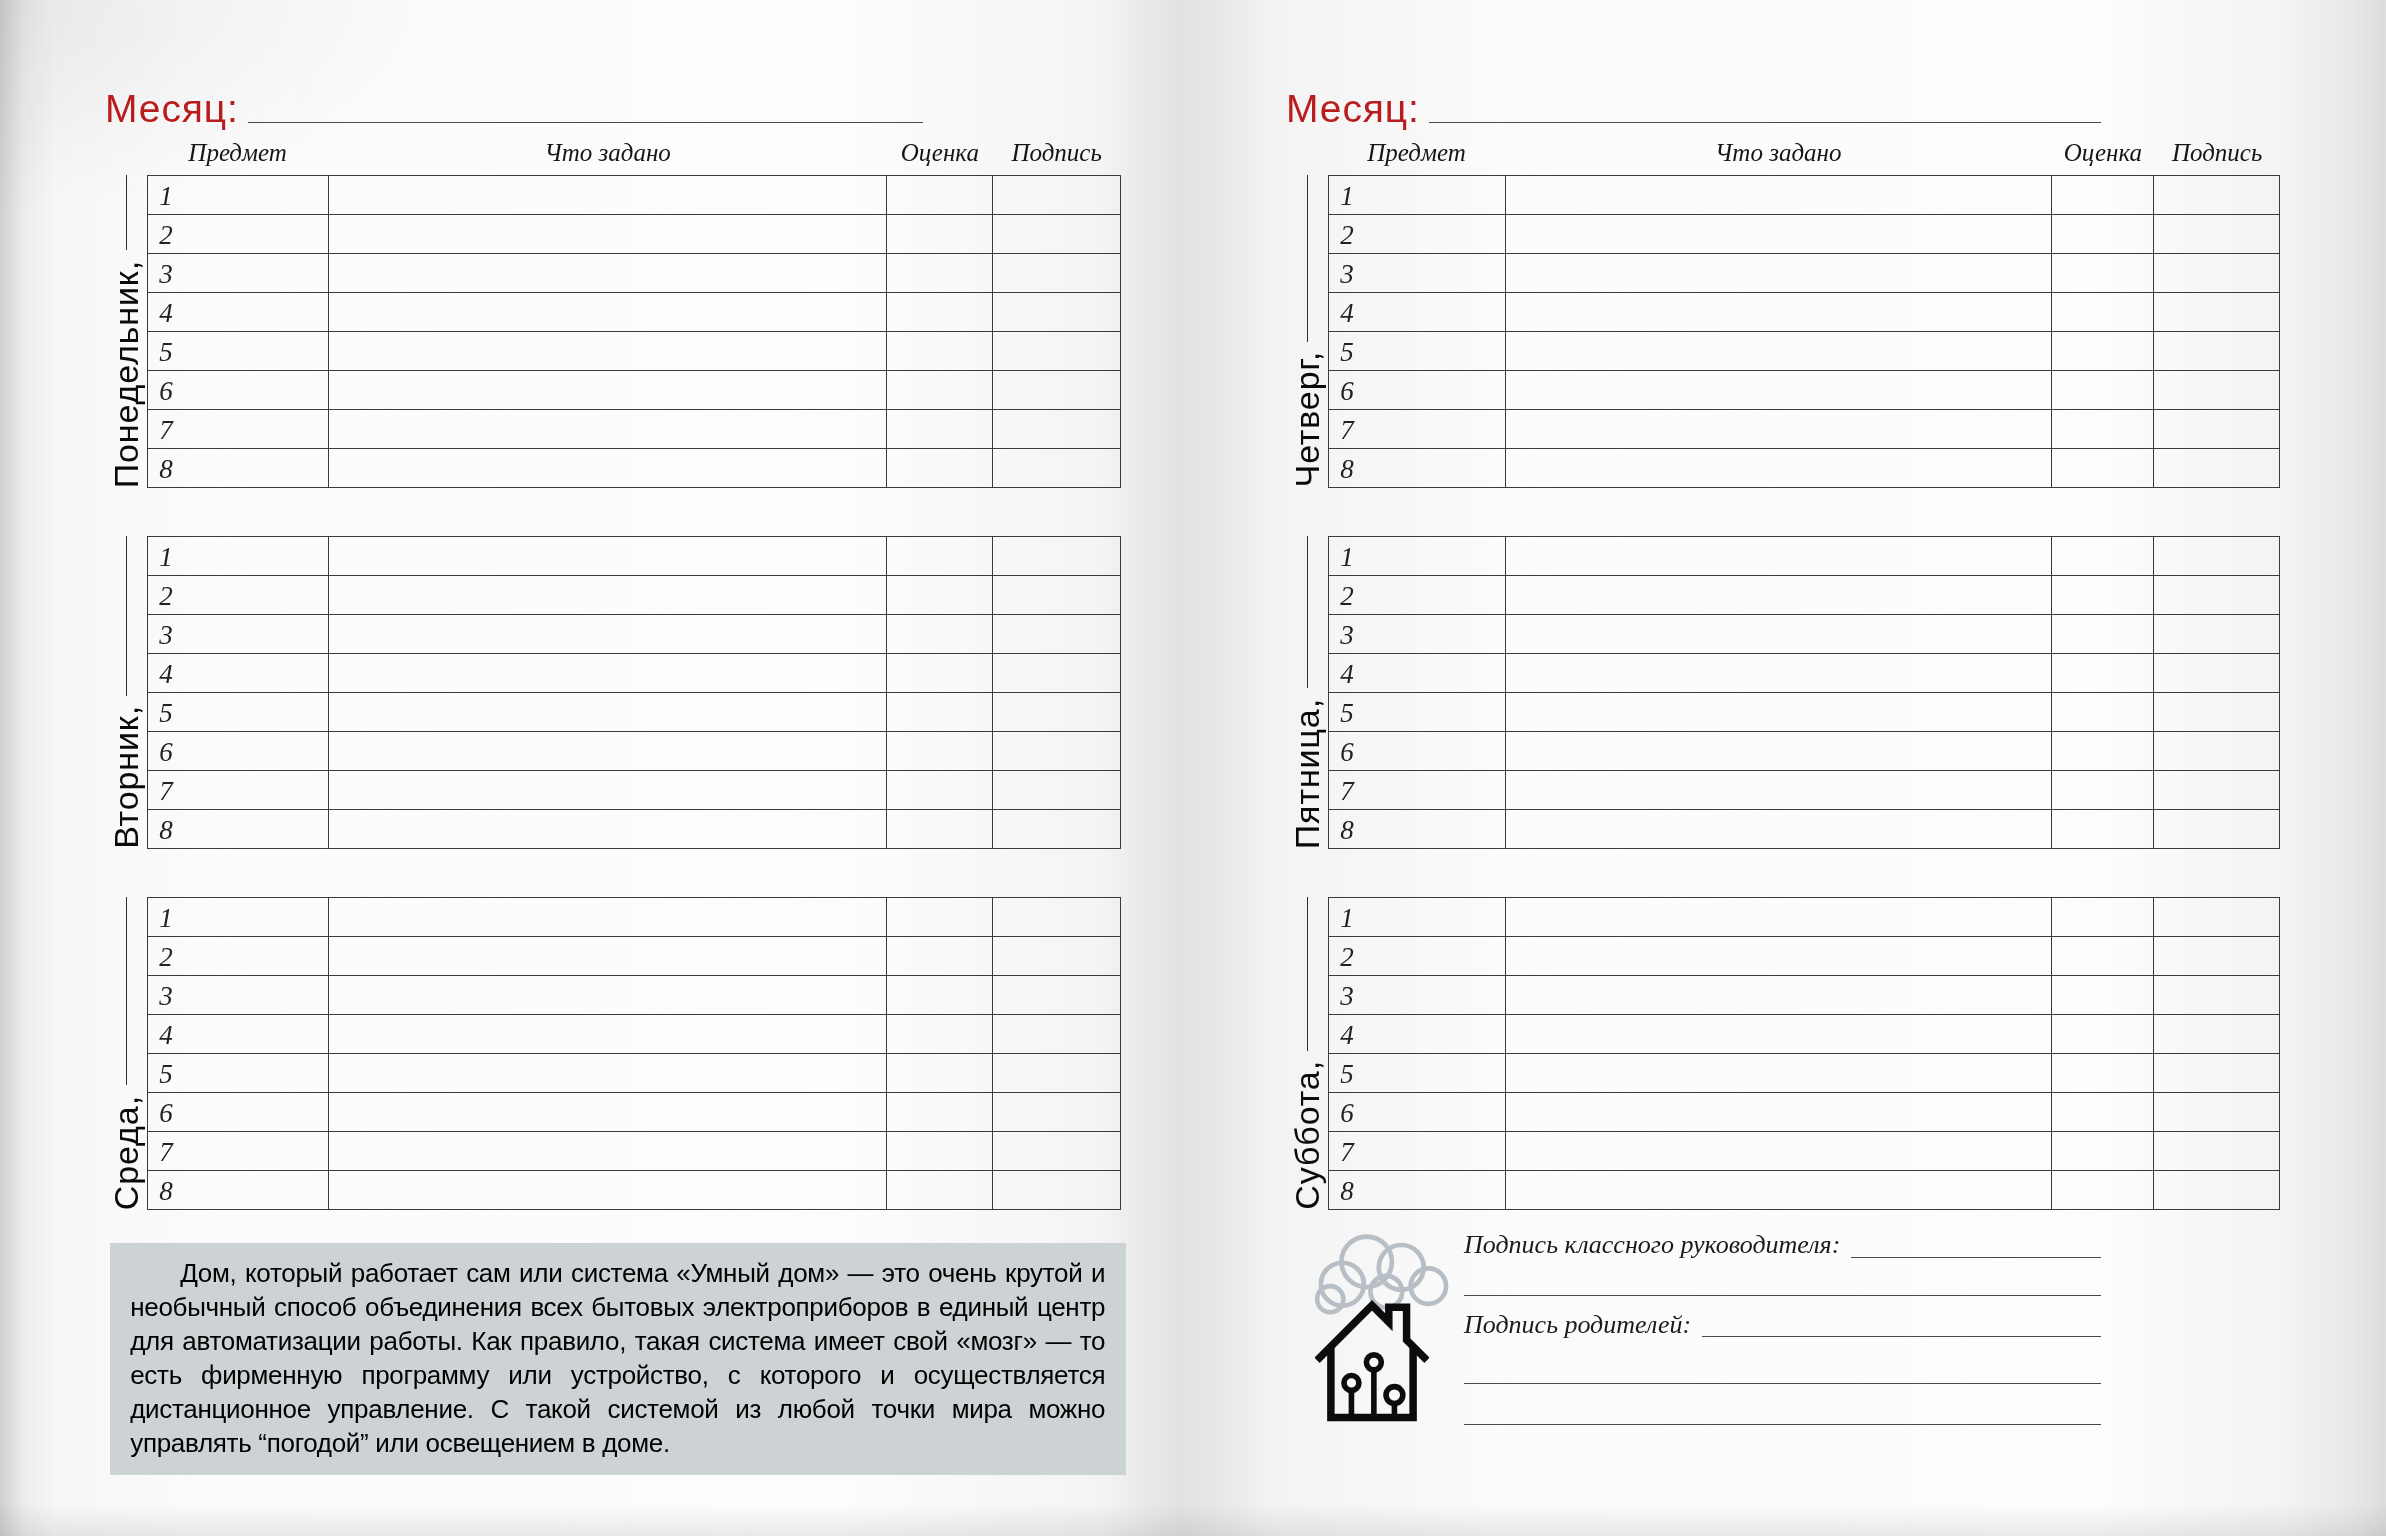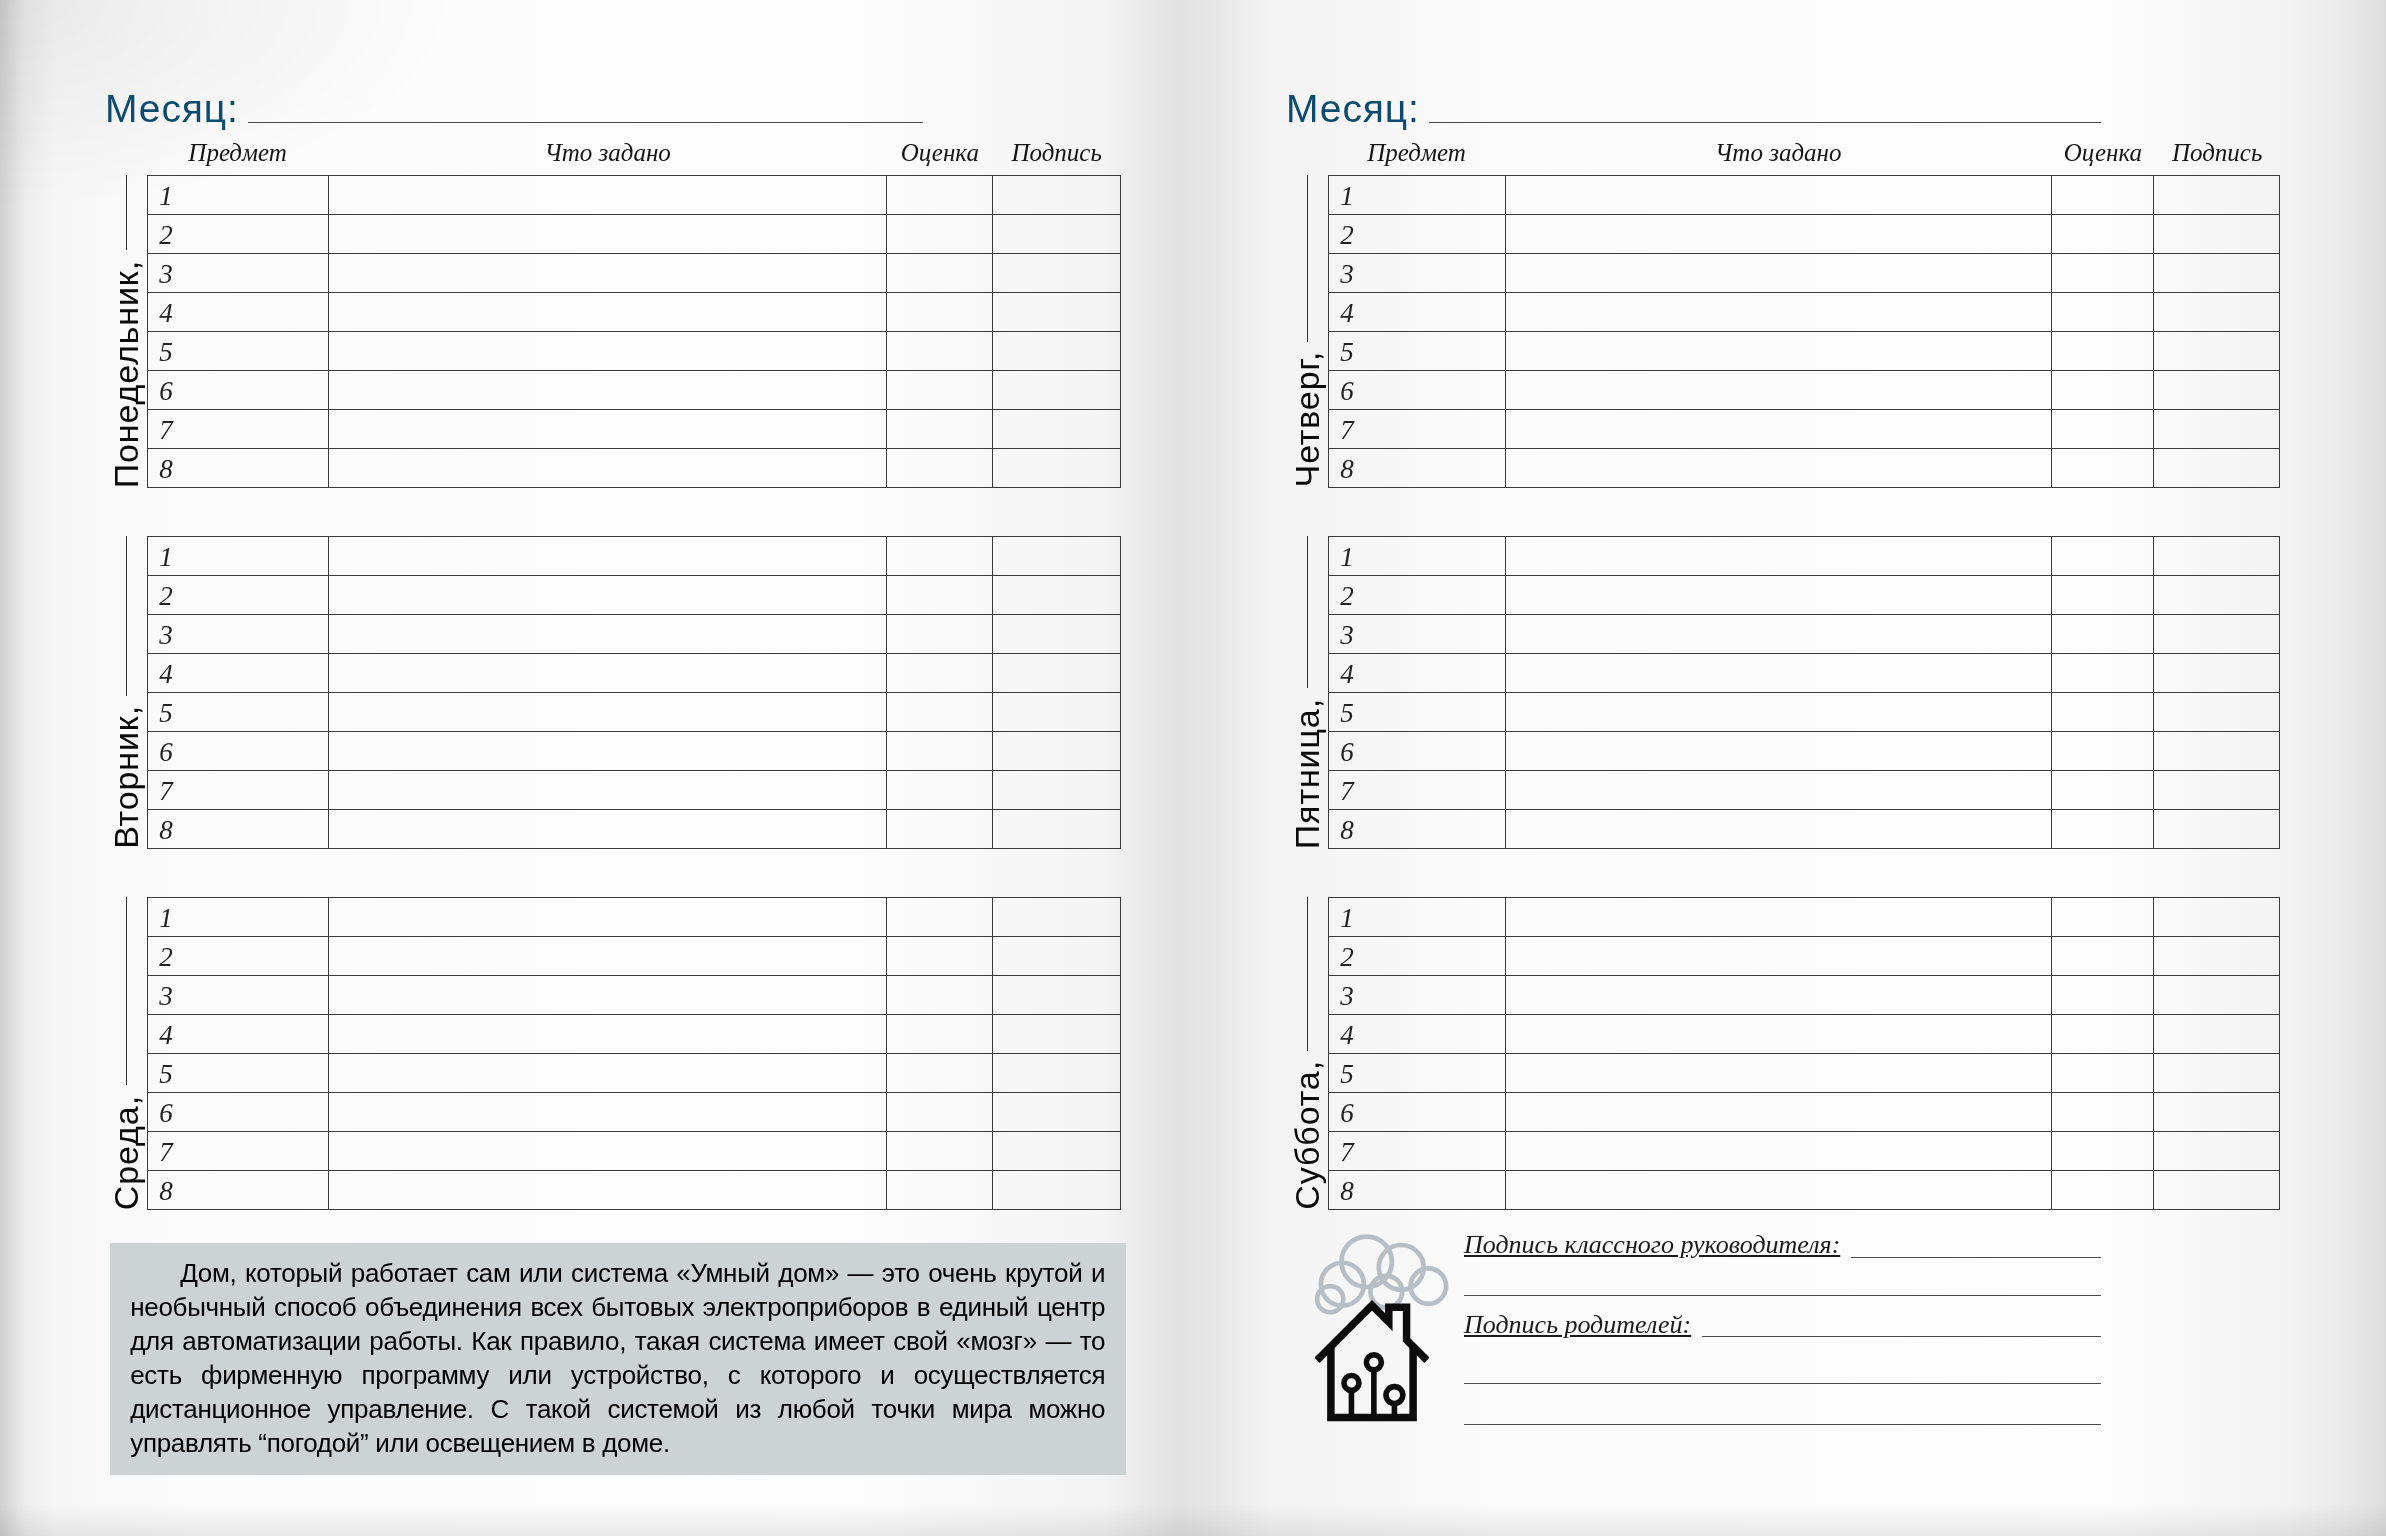--- a/index.html
+++ b/index.html
@@ -14,21 +14,21 @@
         #f4f4f4 1100px,#e2e2e2 1179px,#e7e7e7 1214px,#f3f3f3 1272px,
         #fbfbfb 1492px,#fdfdfd 2098px,#f3f3f3 2284px,#e9e9e9 2349px,#dcdcdc 2387px);
   }
   .page{position:absolute;top:89px;}
   .page.left{left:105px;width:1016px;}
   .page.right{left:1286px;width:994px;}
 
   .month-row{display:flex;align-items:flex-end;height:39px;}
   .page.left  .month-row{width:818px;}
   .page.right .month-row{width:815px;}
-  .month-label{font-size:39px;line-height:39px;letter-spacing:0.9px;color:#0c4a6e;}
+  .month-label{font-size:39px;line-height:39px;letter-spacing:0.9px;color:#b91c1c;}
   .month-line{flex:1;border-bottom:1.9px solid #4a4a4a;margin:0 0 4.7px 9.3px;height:0;}
 
   .col-headers{
     margin:9.3px 0 0 42px;height:32px;
     display:grid;grid-template-columns:18.6% 57.4% 10.8% 13.2%;
     font-family:"Liberation Serif","DejaVu Serif",serif;font-style:italic;
     font-size:25px;line-height:32px;text-align:center;color:#151515;
   }
 
   .day-block{display:flex;margin-top:48px;}
@@ -57,21 +57,21 @@
 
   .sig-area{position:relative;margin-top:18.6px;height:224px;}
   .icon-stack{position:absolute;left:13px;top:0;width:177px;height:214px;}
   .cloud-svg{position:absolute;left:5.6px;top:1.9px;}
   .house-svg{position:absolute;left:16px;top:67px;}
   .sig-lines{
     margin-left:178px;width:637px;
     font-family:"Liberation Serif","DejaVu Serif",serif;font-style:italic;
     font-size:26px;color:#1a1a1a;
   }
-  .sig-row{display:flex;align-items:flex-end;height:32px;text-decoration:underline;}
+  .sig-row{display:flex;align-items:flex-end;height:32px;}
   .sig-row.second{margin-top:11.2px;}
   .inline-line{flex:1;border-bottom:1.9px solid #4a4a4a;margin:0 0 2.8px 11.2px;height:0;}
   .full-line{height:0;border-bottom:1.9px solid #4a4a4a;}
   .full-line.a{margin-top:35px;}
   .full-line.b{margin-top:43px;}
   .full-line.c{margin-top:40px;}
 </style>
 </head>
 <body>
 

